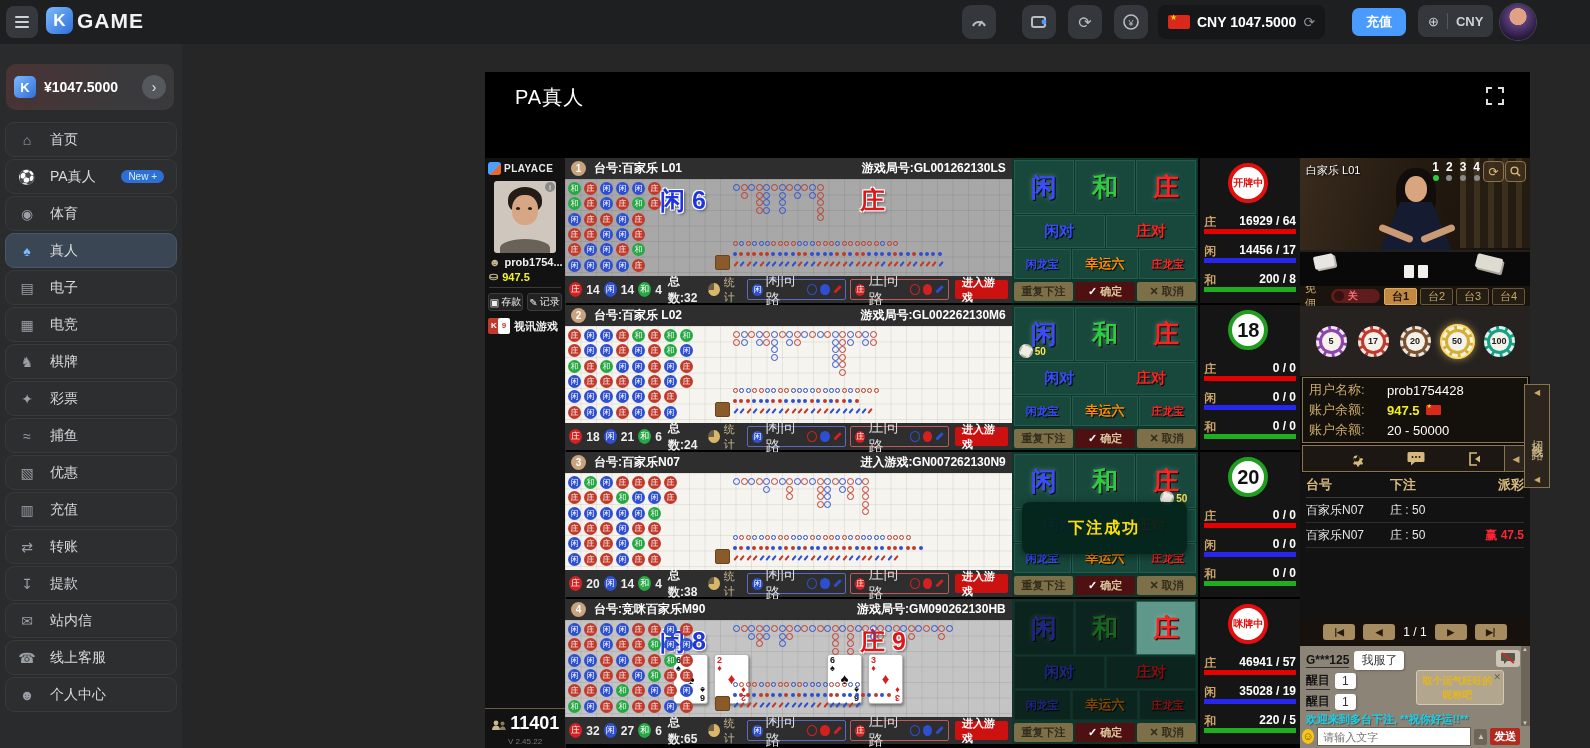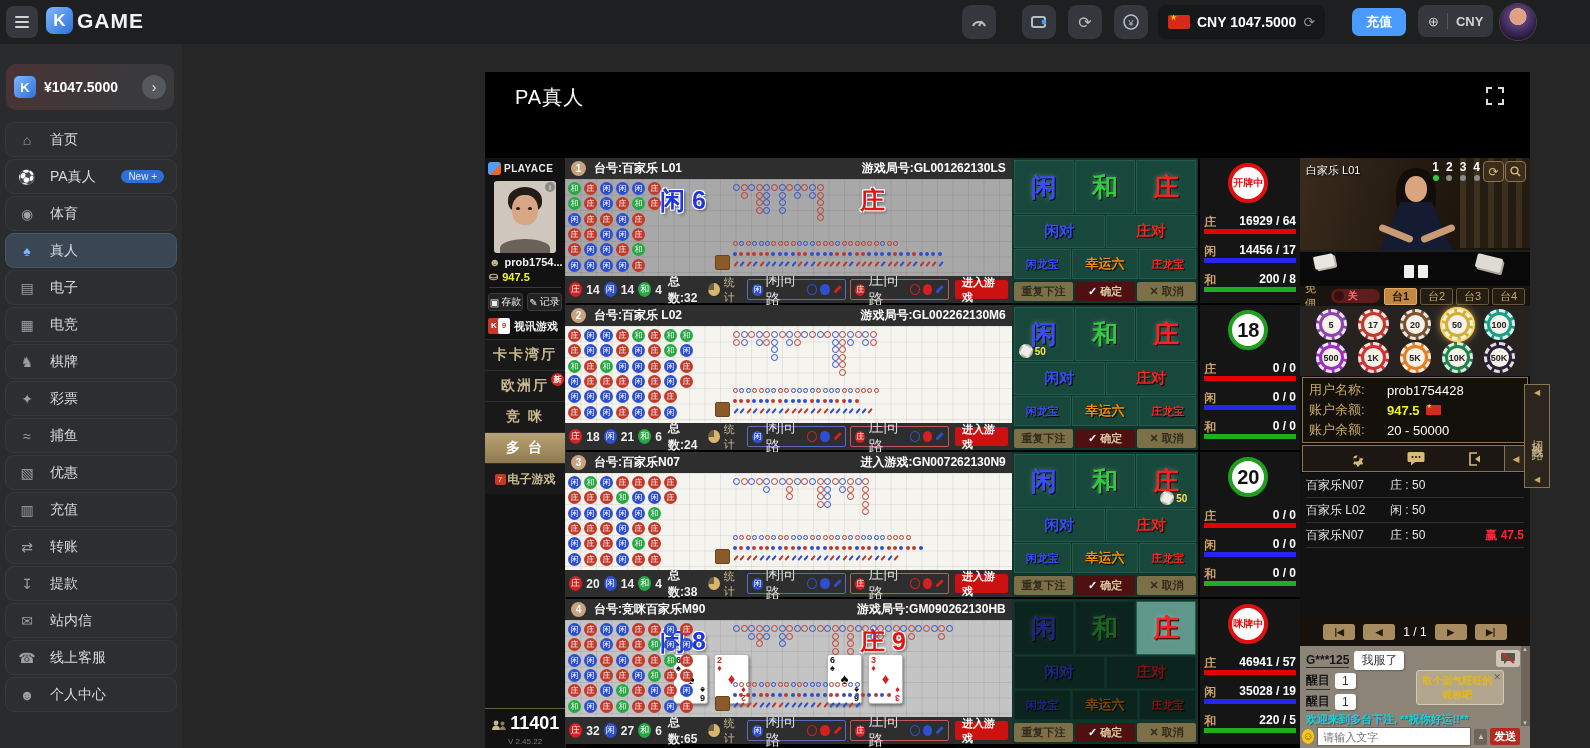--- a/index.html
+++ b/index.html
@@ -413,39 +413,20 @@
         <span class="dbtn">
             <i>✎</i>
             <span>记录</span>
           </span>
       </div>
       <div class="vgames">
         <span class="cardk">K</span>
           <span class="card9">9</span>
         <span>视讯游戏</span>
       </div>
-      <div id="halls">
-          <div class="hall">
-            <span>卡卡湾厅</span>
-          </div>
-          <div class="hall">
-            <span>欧洲厅</span>
-            <span class="hbadge">新</span>
-          </div>
-          <div class="hall">
-            <span>竞 咪</span>
-          </div>
-          <div class="hall active">
-            <span>多 台</span>
-          </div>
-          <div class="hall small">
-            <span class="hicon">7</span>
-            <span>电子游戏</span>
-          </div>
-        </div>
       <div class="online">
         <svg width="16" height="11" viewBox="0 0 16 11">
             <circle cx="5" cy="3" r="2.4" fill="#c9b990"></circle>
             <path d="M1 10c0-3 2-4.4 4-4.4S9 7 9 10z" fill="#c9b990"></path>
             <circle cx="11.5" cy="3.4" r="2" fill="#8a7c5c"></circle>
             <path d="M8.6 10c.3-2.6 1.7-3.8 3-3.8 1.6 0 3 1.4 3.2 3.8z" fill="#8a7c5c"></path>
           </svg>
         <span class="num">11401</span>
       </div>
       <div class="ver">V 2.45.22</div>
@@ -1194,20 +1175,21 @@
       <span class="abtn">重复下注</span>
       <span class="abtn ok">
                 <i>✓</i>
                 <span>确定</span>
               </span>
       <span class="abtn">
                 <i>✕</i>
                 <span>取消</span>
               </span>
     </div>
+    <div class="toast">下注成功</div>
   </div>
   <div class="sstat">
     <div class="timer count">
               <span>20</span>
             </div>
     <div class="srow" style="top:56px">
       <span class="slbl">庄</span>
       <span class="sval">0 / 0</span>
       <i class="sbar" style="background:#e60000"></i></div>
             <div class="srow" style="top:85px">
@@ -1569,37 +1551,20 @@
             <span class="chip" style="background: rgb(122, 82, 48);">
               <b>20</b>
             </span>
             <span class="chip sel" style="background: rgb(212, 175, 55);">
               <b>50</b>
             </span>
             <span class="chip" style="background: rgb(22, 160, 133);">
               <b>100</b>
             </span>
           </div>
-        <div class="chiprow" id="chiprow2">
-            <span class="chip" style="background: rgb(155, 48, 192);">
-              <b>500</b>
-            </span>
-            <span class="chip" style="background: rgb(208, 48, 48);">
-              <b>1K</b>
-            </span>
-            <span class="chip" style="background: rgb(230, 126, 34);">
-              <b>5K</b>
-            </span>
-            <span class="chip" style="background: rgb(30, 132, 73);">
-              <b>10K</b>
-            </span>
-            <span class="chip" style="background: rgb(44, 32, 56);">
-              <b>50K</b>
-            </span>
-          </div>
       </div>
       <div class="uinfo">
         <div class="urow">
           <span class="ulbl">用户名称:</span>
           <span class="uval">prob1754428</span>
         </div>
         <div class="urow">
           <span class="ulbl">账户余额:</span>
           <span class="uval money">947.5</span>
           <span class="miniflag"></span>
@@ -1619,29 +1584,29 @@
             <circle cx="9" cy="6" r="1" fill="#1c1713"></circle>
             <circle cx="12.5" cy="6" r="1" fill="#1c1713"></circle>
           </svg>
         <svg width="16" height="16" viewBox="0 0 16 16">
             <path fill="none" stroke="#d8b97c" stroke-width="1.6" d="M10 2H3v12h7"></path>
             <path fill="#d8b97c" d="M8 8 13 4.5v7z"></path>
           </svg>
         <span class="collap">◀</span>
       </div>
       <div class="recs">
+        <div class="rhd">
+          <span class="rcol1">台号</span>
+          <span class="rcol2">下注</span>
+          <span class="rcol3">派彩</span>
+        </div>
         <div id="recrows">
             <div class="rrow">
               <span class="rcol1">百家乐N07</span>
     <span class="rcol2">庄 : 50</span>
-    <span class="rcol3 "></span>
-            </div>
-            <div class="rrow">
-              <span class="rcol1">百家乐 L02</span>
-    <span class="rcol2">闲 : 50</span>
     <span class="rcol3 "></span>
             </div>
             <div class="rrow">
               <span class="rcol1">百家乐N07</span>
     <span class="rcol2">庄 : 50</span>
     <span class="rcol3 rwin">赢 47.5</span>
             </div>
           </div>
       </div>
       <div class="pgn">

